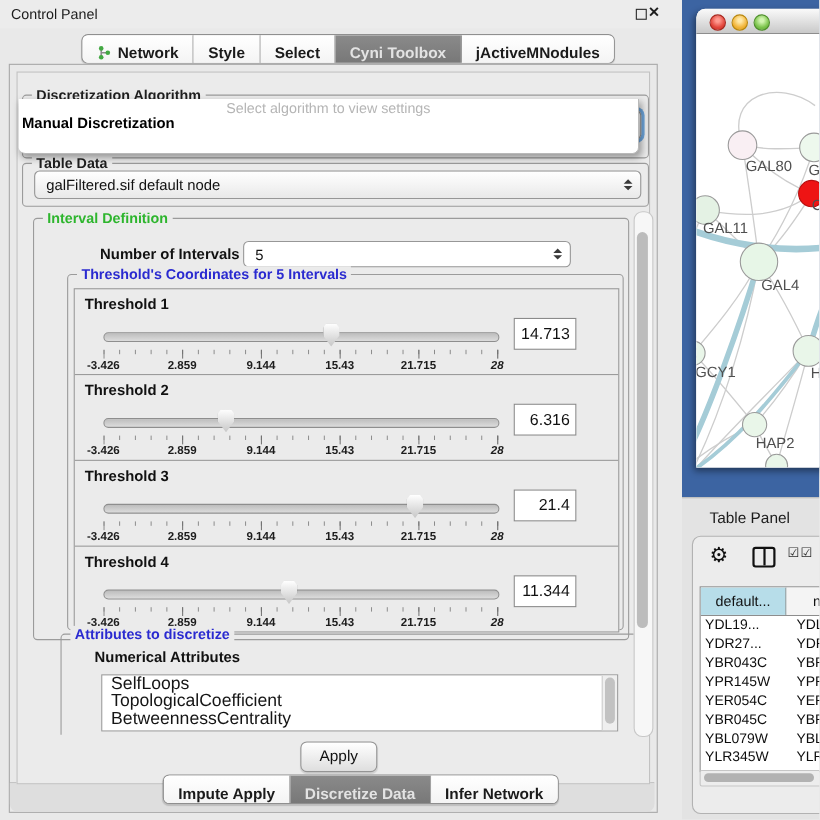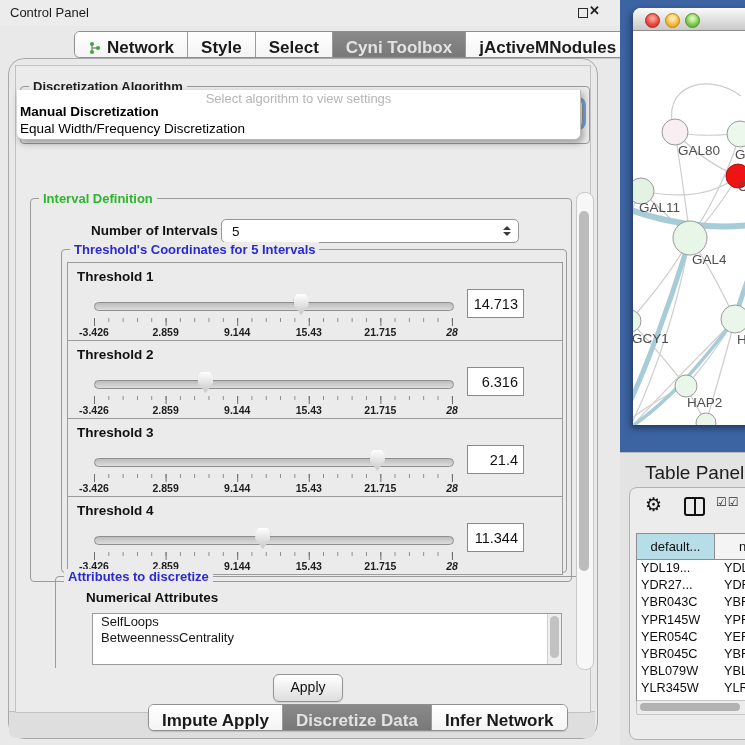--- a/index.html
+++ b/index.html
@@ -9,26 +9,26 @@
 
   
   .control-panel{position:absolute;left:0;top:0;width:620px;height:745px;background:#e9e9e9;}
   .cp-titlebar{position:absolute;left:0;top:0;width:620px;height:26px;background:#ececec;}
   .cp-title{position:absolute;left:10px;top:5px;font-size:13px;color:#1c1c1c;}
   .float-icon{position:absolute;left:578px;top:8px;width:8px;height:8px;border:1.5px solid #2b2b2b;background:#ececec;}
   .close-icon{position:absolute;left:589px;top:3px;font-size:13px;font-weight:900;color:#1d1d1d;}
 
   
   .seg{position:absolute;display:flex;height:25px;border:1px solid #8f8f8f;border-radius:6px;background:#fff;overflow:hidden;box-shadow:0 1px 1px rgba(0,0,0,.15);}
-  .seg .tab{display:flex;align-items:center;justify-content:center;gap:5px;padding:16px 13px;font-size:17px;font-weight:700;color:#1a1a1a;border-right:1px solid #9a9a9a;background:linear-gradient(#ffffff,#f1f1f1);white-space:nowrap;cursor:default;}
+  .seg .tab{display:flex;align-items:center;justify-content:center;gap:5px;padding:16px 13px;font-size:14px;font-weight:700;color:#1a1a1a;border-right:1px solid #9a9a9a;background:linear-gradient(#ffffff,#f1f1f1);white-space:nowrap;cursor:default;}
   .seg .tab:last-child{border-right:none;}
   .seg .tab.sel{background:linear-gradient(#8a8a8a,#737373);color:#e3e3e3;}
 
   
-  .cp-outer{position:absolute;left:8px;top:58px;width:588px;height:679px;border:1px solid #a9a9a9;border-radius:16px;background:#e9e9e9;}
+  .cp-outer{position:absolute;left:8px;top:58px;width:588px;height:679px;border:1px solid #a9a9a9;border-radius:0;background:#e9e9e9;}
   .cp-inner{position:absolute;left:6px;top:6px;width:574px;height:646px;border:1px solid #c2c2c2;background:#ebebeb;}
   .cp-bottom-strip{position:absolute;left:0px;top:652px;width:586px;height:26px;background:#dedede;border-top:1px solid #c0c0c0;border-radius:0 0 7px 7px;}
 
   
   .group{position:absolute;border:1px solid #9b9b9b;border-radius:4px;}
   .group-title{position:absolute;top:-8px;left:8px;background:#ebebeb;padding:0 4px;font-size:13px;font-weight:700;line-height:15px;white-space:nowrap;}
   .gt-dark{color:#1f1f1f;}
   .gt-green{color:#2db52d;}
   .gt-blue{color:#2a2ad0;font-weight:700;}
 
@@ -61,38 +61,38 @@
   .thumb{position:absolute;top:1px;width:15px;height:21px;background:linear-gradient(#ffffff,#c7c7c7);clip-path:polygon(20% 0,80% 0,100% 20%,100% 52%,50% 100%,0 52%,0 20%);filter:drop-shadow(0 0 1px #6f6f6f);}
   .ticks-minor{position:absolute;left:26px;top:55px;width:358px;height:4px;background-image:linear-gradient(90deg,#8a8a8a 1px,transparent 1px);background-size:4% 100%;border-right:1px solid #8a8a8a;}
   .ticks-major{position:absolute;left:26px;top:55px;width:358px;height:8px;background-image:linear-gradient(90deg,#6e6e6e 1px,transparent 1px);background-size:20% 100%;border-right:1px solid #6e6e6e;}
   .tick-labels{position:absolute;left:26px;top:63px;width:358px;height:12px;}
   .tick-labels span{position:absolute;transform:translateX(-50%);font-size:10.5px;font-weight:700;color:#1d1d1d;white-space:nowrap;}
   .tl0{left:0%;} .tl1{left:20%;} .tl2{left:40%;} .tl3{left:60%;} .tl4{left:80%;} .tl5{left:100%;font-style:italic;}
   .value-input{position:absolute;left:399px;top:26px;width:50px;height:27px;border:1px solid #8a8a8a;background:#fff;font-family:"Liberation Sans",sans-serif;font-size:14.5px;text-align:right;padding:0 5px 0 0;color:#111;}
 
   
   .attr-list{position:absolute;left:36px;top:36px;width:468px;height:50px;background:#fff;border:1px solid #9b9b9b;overflow:hidden;}
-  .attr-item{height:16px;line-height:16px;padding-left:8px;font-size:13px;color:#151515;white-space:nowrap;}
+  .attr-item{height:16px;line-height:16px;padding-left:8px;font-size:16px;color:#151515;white-space:nowrap;}
   .list-scroll{position:absolute;right:0;top:0;width:13px;height:100%;background:#efefef;border-left:1px solid #cfcfcf;}
   .list-thumb{position:absolute;left:2px;top:2px;width:9px;height:42px;border-radius:5px;background:#c2c2c2;}
 
   .apply-btn{position:absolute;left:257px;top:608px;width:68px;height:26px;border:1px solid #949494;border-radius:6px;background:linear-gradient(#ffffff,#dedede);font-size:14px;color:#111;text-align:center;line-height:25px;box-shadow:0 1px 1px rgba(0,0,0,.12);}
 
   
   .blue-region{position:absolute;left:620px;top:0;width:125px;height:452px;background:#3c64a2;}
   .net-window{position:absolute;left:633px;top:8px;width:120px;height:417px;border-radius:8px 0 0 0;box-shadow:-2px 3px 7px rgba(0,0,0,.45);background:#fff;}
   .net-titlebar{position:absolute;left:0;top:0;width:100%;height:22px;border-radius:8px 0 0 0;background:linear-gradient(#fafafa,#c9c9c9);border-bottom:1px solid #8d8d8d;}
   .light{position:absolute;top:4.5px;width:13px;height:13px;border-radius:50%;}
   .light.red{left:12px;background:radial-gradient(circle at 50% 35%,#ff9a90 15%,#e2463c 60%,#c03128);border:1px solid #a8281f;}
   .light.yellow{left:32px;background:radial-gradient(circle at 50% 35%,#ffe9a8 15%,#f2b53a 60%,#d49a1f);border:1px solid #b8860b;}
   .light.green{left:52px;background:radial-gradient(circle at 50% 35%,#d2f5b0 15%,#7cc44c 60%,#5da335);border:1px solid #4e8f2a;}
   .net-canvas{position:absolute;left:0;top:23px;width:112px;height:394px;background:#fff;overflow:hidden;}
 
   .tp-region{position:absolute;left:620px;top:452px;width:125px;height:293px;background:#e3e3e3;border-top:1px solid #b9b9b9;}
-  .tp-title{position:absolute;left:25px;top:9px;font-size:19px;color:#1c1c1c;}
+  .tp-title{position:absolute;left:25px;top:9px;font-size:14px;color:#1c1c1c;}
   .tp-inner{position:absolute;left:9px;top:34px;width:140px;height:251px;border:1px solid #b2b2b2;border-radius:8px;background:#ececec;}
   .gear-icon{position:absolute;left:15px;top:5px;font-size:19px;color:#111;}
   .col-icon{position:absolute;left:54px;top:9px;width:17px;height:15px;border:2px solid #111;border-radius:3px;background:#ececec;}
   .col-icon::after{content:"";position:absolute;left:50%;top:0;width:2px;height:100%;background:#111;transform:translateX(-50%);}
   .chk-icons{position:absolute;left:86px;top:7px;font-size:12px;color:#2a2a2a;letter-spacing:1px;}
   .tp-table{position:absolute;left:6px;top:45px;width:130px;height:167px;border:1px solid #8d8d8d;background:#fff;overflow:hidden;}
   .tp-hrow{display:flex;height:25px;border-bottom:1px solid #8d8d8d;}
   .tp-h1{width:77px;background:#b7dde9;border-right:1px solid #8d8d8d;text-align:center;line-height:25px;font-size:13px;color:#111;}
   .tp-h2{flex:1;background:#f4f4f4;line-height:25px;font-size:13px;color:#111;padding-left:24px;}
   .tp-row{display:flex;height:17.2px;}
@@ -150,23 +150,32 @@
             <div class="spin">
                 <div class="tri-up"></div>
                 <div class="tri-dn"></div>
               </div>
           </div>
         </div>
 
         <div class="popup">
           <div class="popup-hint">Select algorithm to view settings</div>
           <div class="popup-item b" style="top:14px;">Manual Discretization</div>
-          <div class="popup-item" style="top:31px;">Equal Width/Frequency Discretization</div>
-        </div>
-
+        </div>
+
+        <div class="group" style="left:4px;top:82px;width:568px;height:38px;">
+          <span class="group-title gt-dark">Table Data</span>
+          <div class="combo" style="left:10px;top:6px;width:550px;height:24px;">
+            <div class="val">galFiltered.sif default node</div>
+            <div class="spin">
+                <div class="tri-up"></div>
+                <div class="tri-dn"></div>
+              </div>
+          </div>
+        </div>
 
         <div class="viewport">
 
           <div class="group" style="left:12px;top:6px;width:540px;height:382px;">
             <span class="group-title gt-green">Interval Definition</span>
 
             <div class="abs" style="left:60px;top:24px;font-weight:700;font-size:13.5px;">Number of Intervals</div>
             <div class="combo" style="left:190px;top:20px;width:296px;height:22px;background:#fff;">
               <div class="val">5</div>
               <div class="spin">
@@ -258,20 +267,21 @@
 
               </div>
             </div>
           </div>
 
           <div class="group" style="left:12px;top:384px;width:540px;height:100px;margin-left:25px;">
             <span class="group-title gt-blue">Attributes to discretize</span>
             <div class="abs" style="left:30px;top:13px;font-weight:700;font-size:13.5px;">Numerical Attributes</div>
             <div class="attr-list">
               <div class="attr-item">SelfLoops</div>
+              <div class="attr-item">TopologicalCoefficient</div>
               <div class="attr-item">BetweennessCentrality</div>
               <div class="list-scroll">
                   <div class="list-thumb"></div>
                 </div>
             </div>
           </div>
 
         </div>
 
         <div class="vscroll">

